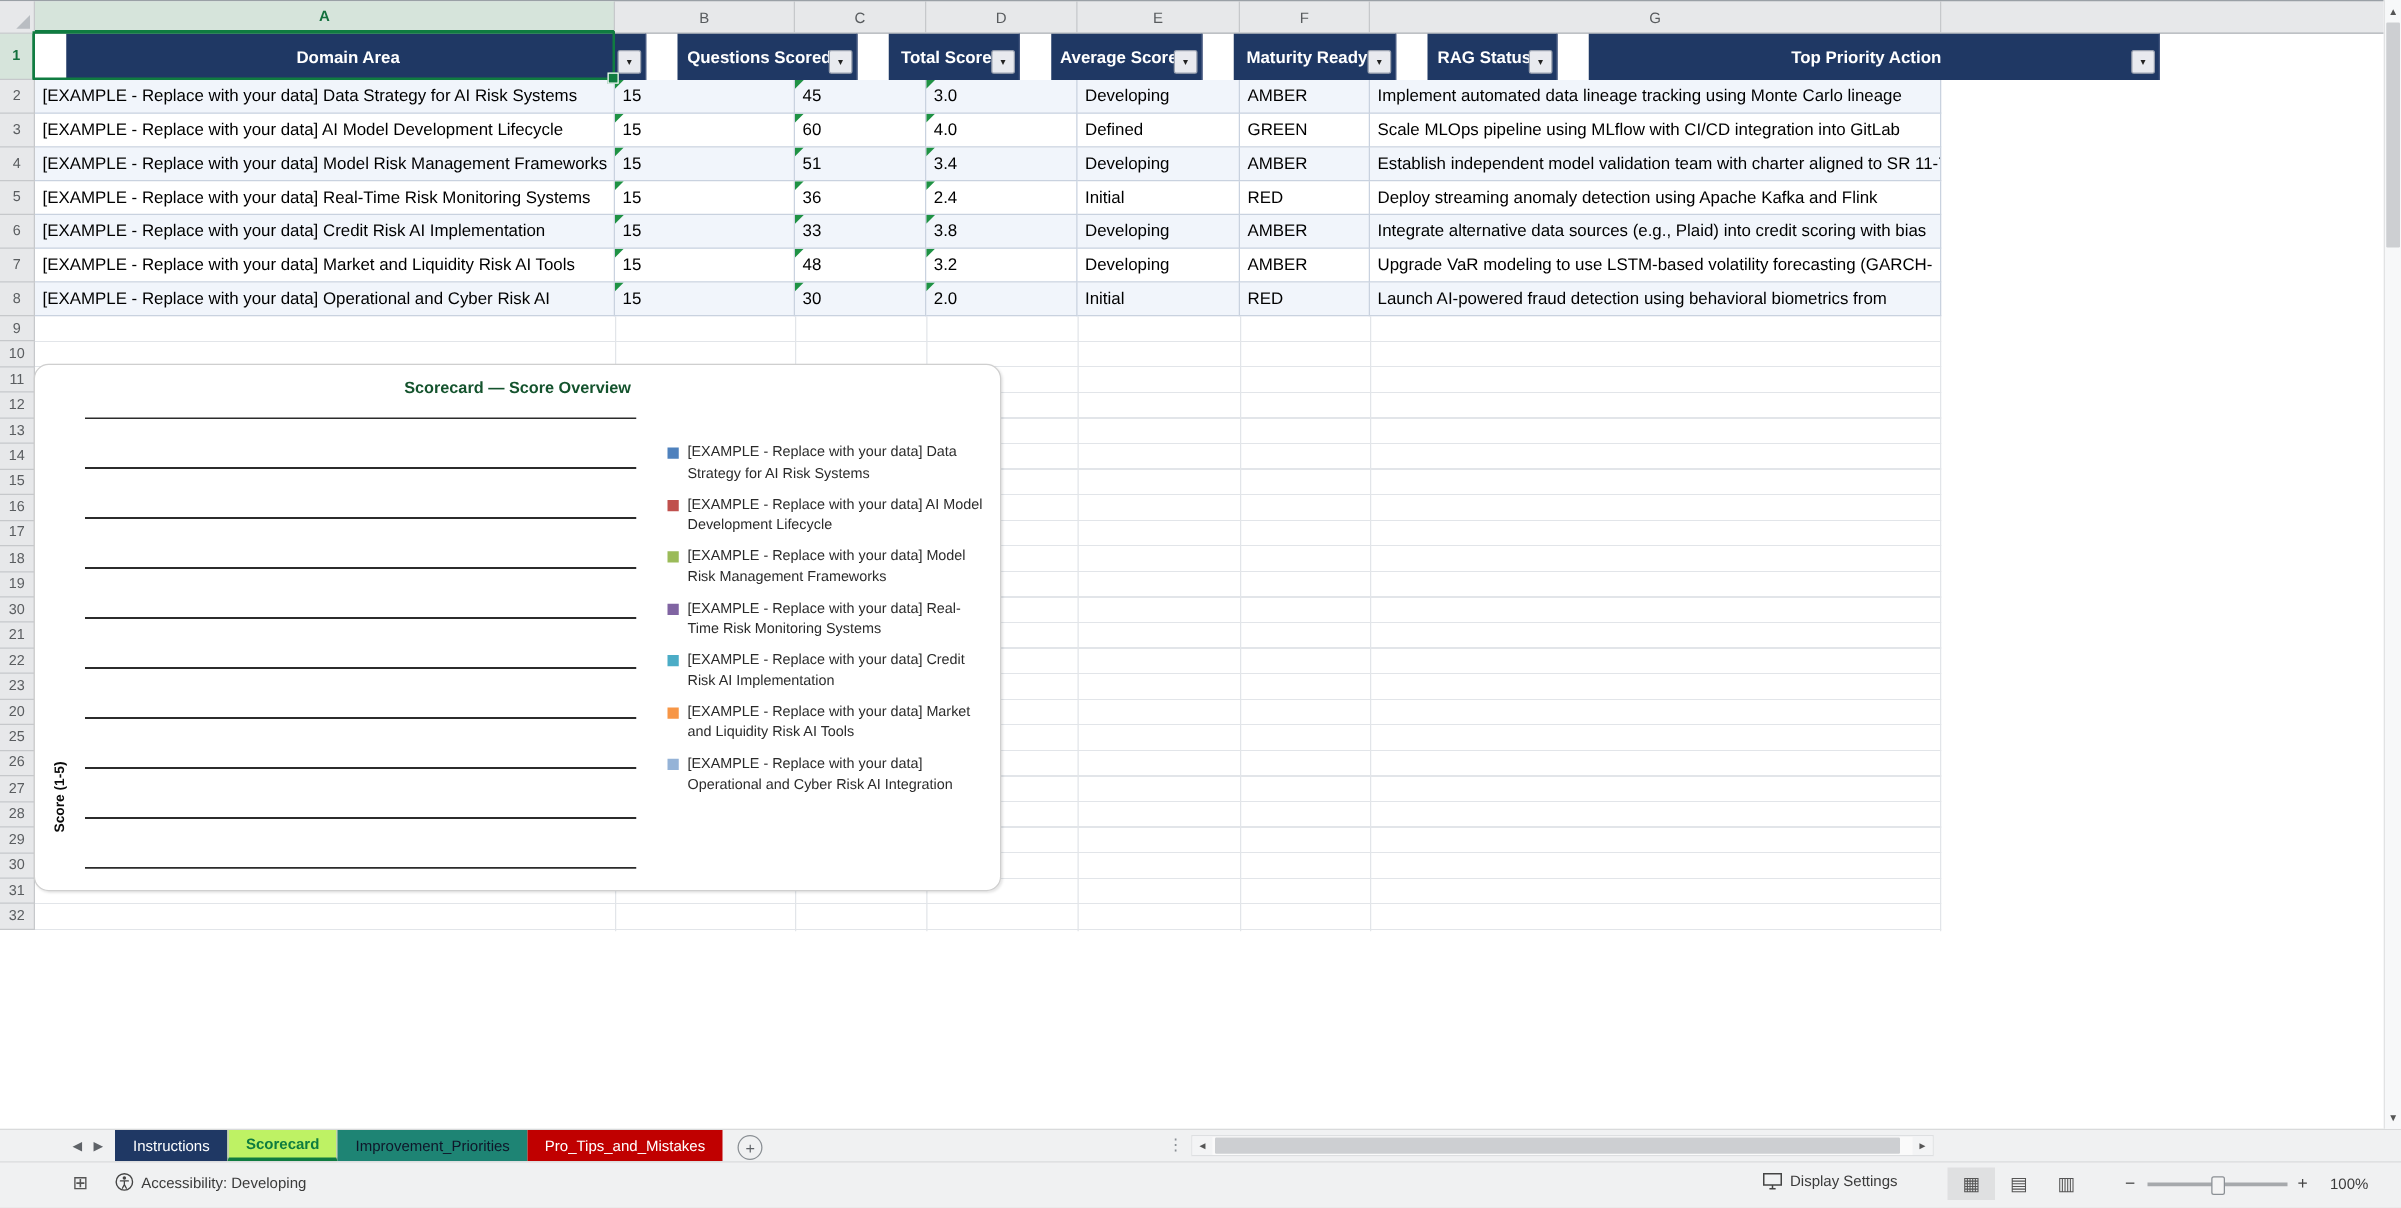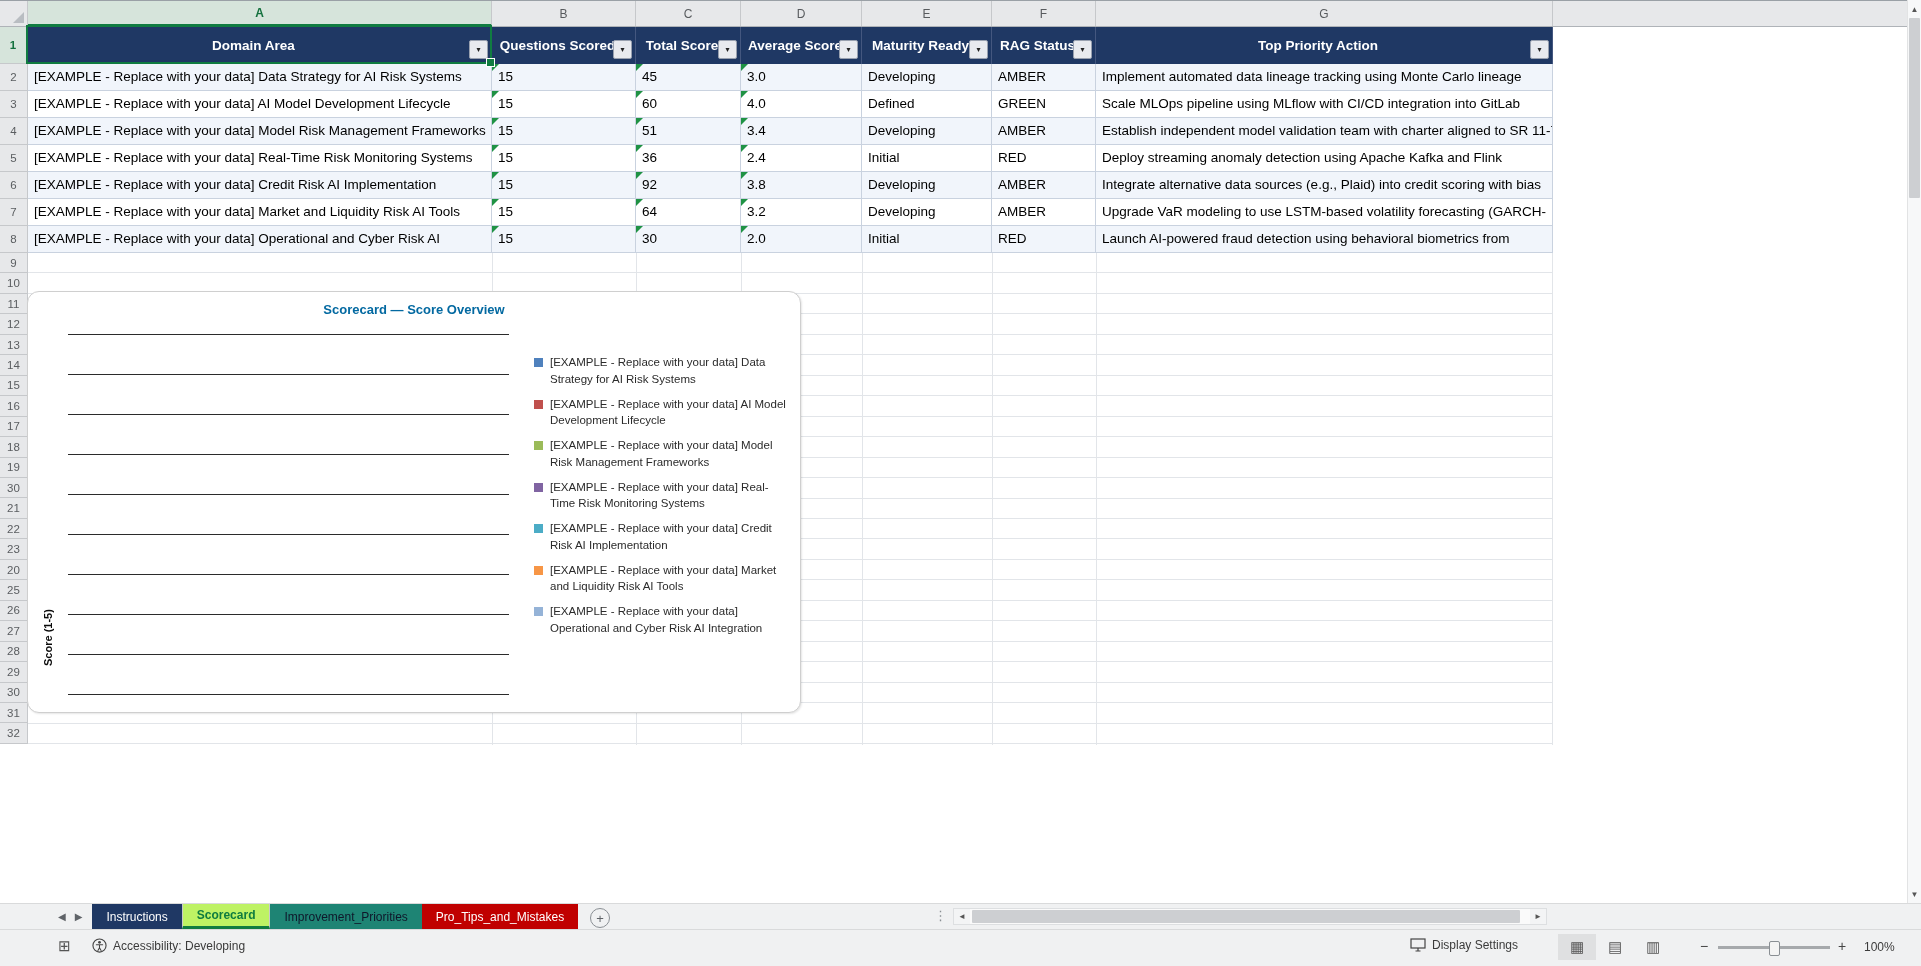--- a/index.html
+++ b/index.html
@@ -21,21 +21,21 @@
   .gutter{position:absolute;left:0;top:27px;width:28px;background:#E7E8EA;}
   .rownum{height:20.46px;display:flex;align-items:center;justify-content:center;font-size:11.5px;color:#5A5D60;
           border-bottom:1px solid #C6C8CB;border-right:1px solid #C6C8CB;box-sizing:border-box;}
   .rownum:nth-child(1){height:37px;background:#D6E4DB;color:#13703D;font-weight:bold;border-right:2px solid #107C41;}
   .rownum:nth-child(n+2):nth-child(-n+8){height:27px;}
 
   
   .thead{position:absolute;left:28px;top:27px;height:37px;display:flex;}
   .th{position:relative;background:#1F3864;color:#fff;font-weight:bold;font-size:13.5px;
       display:flex;align-items:center;justify-content:center;box-sizing:border-box;
-      border-right:1px solid #44577F;padding:0 16px 0 4px;white-space:nowrap;overflow:hidden;}
+      border-right:1px solid #44577F;padding:0 16px 0 4px;white-space:nowrap;overflow:hidden;margin-left:25px;}
   .filterbtn{position:absolute;right:3px;bottom:5px;width:17px;height:17px;background:#E8EAEF;
              border:1px solid #98A0AF;border-radius:2px;display:flex;align-items:center;justify-content:center;
              font-size:8px;color:#222;font-weight:normal;}
 
   
   .tbody{position:absolute;left:28px;top:64px;}
   .trow{display:flex;height:27px;background:#fff;}
   .trow:nth-child(odd){background:#F1F5FB;}
   .tc{position:relative;box-sizing:border-box;border-right:1px solid #C9D2DF;border-bottom:1px solid #C9D2DF;
       font-size:13.5px;color:#000;line-height:26px;padding-left:6px;white-space:nowrap;overflow:hidden;}
@@ -46,21 +46,21 @@
              background:repeating-linear-gradient(180deg,transparent 0 19.46px,#E2E5E9 19.46px 20.46px);}
   .vline{position:absolute;top:0;width:1px;height:492px;background:#E2E5E9;}
 
   
   .selbox{position:absolute;left:26px;top:25px;width:466px;height:39px;border:2px solid #107C41;box-sizing:border-box;pointer-events:none;}
   .selhandle{position:absolute;right:-5px;bottom:-5px;width:7px;height:7px;background:#107C41;border:1px solid #fff;}
 
   
   .chart{position:absolute;left:27px;top:291px;width:772px;height:420px;background:#fff;
          border:1px solid #CFCFCF;border-radius:12px;box-shadow:1px 1px 2px rgba(0,0,0,.10);}
-  .charttitle{position:absolute;top:10px;left:0;right:0;text-align:center;font-weight:bold;font-size:13px;color:#0369a1;}
+  .charttitle{position:absolute;top:10px;left:0;right:0;text-align:center;font-weight:bold;font-size:13px;color:#14532d;}
   .plot{position:absolute;left:40px;top:42px;width:441px;height:361px;
         background:repeating-linear-gradient(180deg,#2b2b2b 0 1.2px,transparent 1.2px 40px);}
   .ylabel{position:absolute;left:14px;top:262px;height:112px;writing-mode:vertical-rl;transform:rotate(180deg);
           font-size:11px;font-weight:bold;color:#0b0b0b;display:flex;align-items:center;}
   .legend{position:absolute;left:506px;top:62px;width:258px;display:flex;flex-direction:column;gap:8.5px;}
   .lentry{display:flex;font-size:11.5px;line-height:16.5px;color:#2b2b2b;}
   .lmark{flex:0 0 9px;width:9px;height:9px;margin:4px 7px 0 0;}
 
   
   .tabbar{position:absolute;left:0;top:903px;width:1921px;height:26px;background:#F0F1F2;
@@ -232,30 +232,30 @@
       <div class="tc cw2 tri">15</div>
       <div class="tc cw3 tri">36</div>
       <div class="tc cw4 tri">2.4</div>
       <div class="tc cw5">Initial</div>
       <div class="tc cw6">RED</div>
       <div class="tc cw7">Deploy streaming anomaly detection using Apache Kafka and Flink</div>
     </div>
       <div class="trow">
       <div class="tc cw1">[EXAMPLE - Replace with your data] Credit Risk AI Implementation</div>
       <div class="tc cw2 tri">15</div>
-      <div class="tc cw3 tri">92</div>
+      <div class="tc cw3 tri">33</div>
       <div class="tc cw4 tri">3.8</div>
       <div class="tc cw5">Developing</div>
       <div class="tc cw6">AMBER</div>
       <div class="tc cw7">Integrate alternative data sources (e.g., Plaid) into credit scoring with bias</div>
     </div>
       <div class="trow">
       <div class="tc cw1">[EXAMPLE - Replace with your data] Market and Liquidity Risk AI Tools</div>
       <div class="tc cw2 tri">15</div>
-      <div class="tc cw3 tri">64</div>
+      <div class="tc cw3 tri">48</div>
       <div class="tc cw4 tri">3.2</div>
       <div class="tc cw5">Developing</div>
       <div class="tc cw6">AMBER</div>
       <div class="tc cw7">Upgrade VaR modeling to use LSTM-based volatility forecasting (GARCH-</div>
     </div>
       <div class="trow">
       <div class="tc cw1">[EXAMPLE - Replace with your data] Operational and Cyber Risk AI</div>
       <div class="tc cw2 tri">15</div>
       <div class="tc cw3 tri">30</div>
       <div class="tc cw4 tri">2.0</div>

